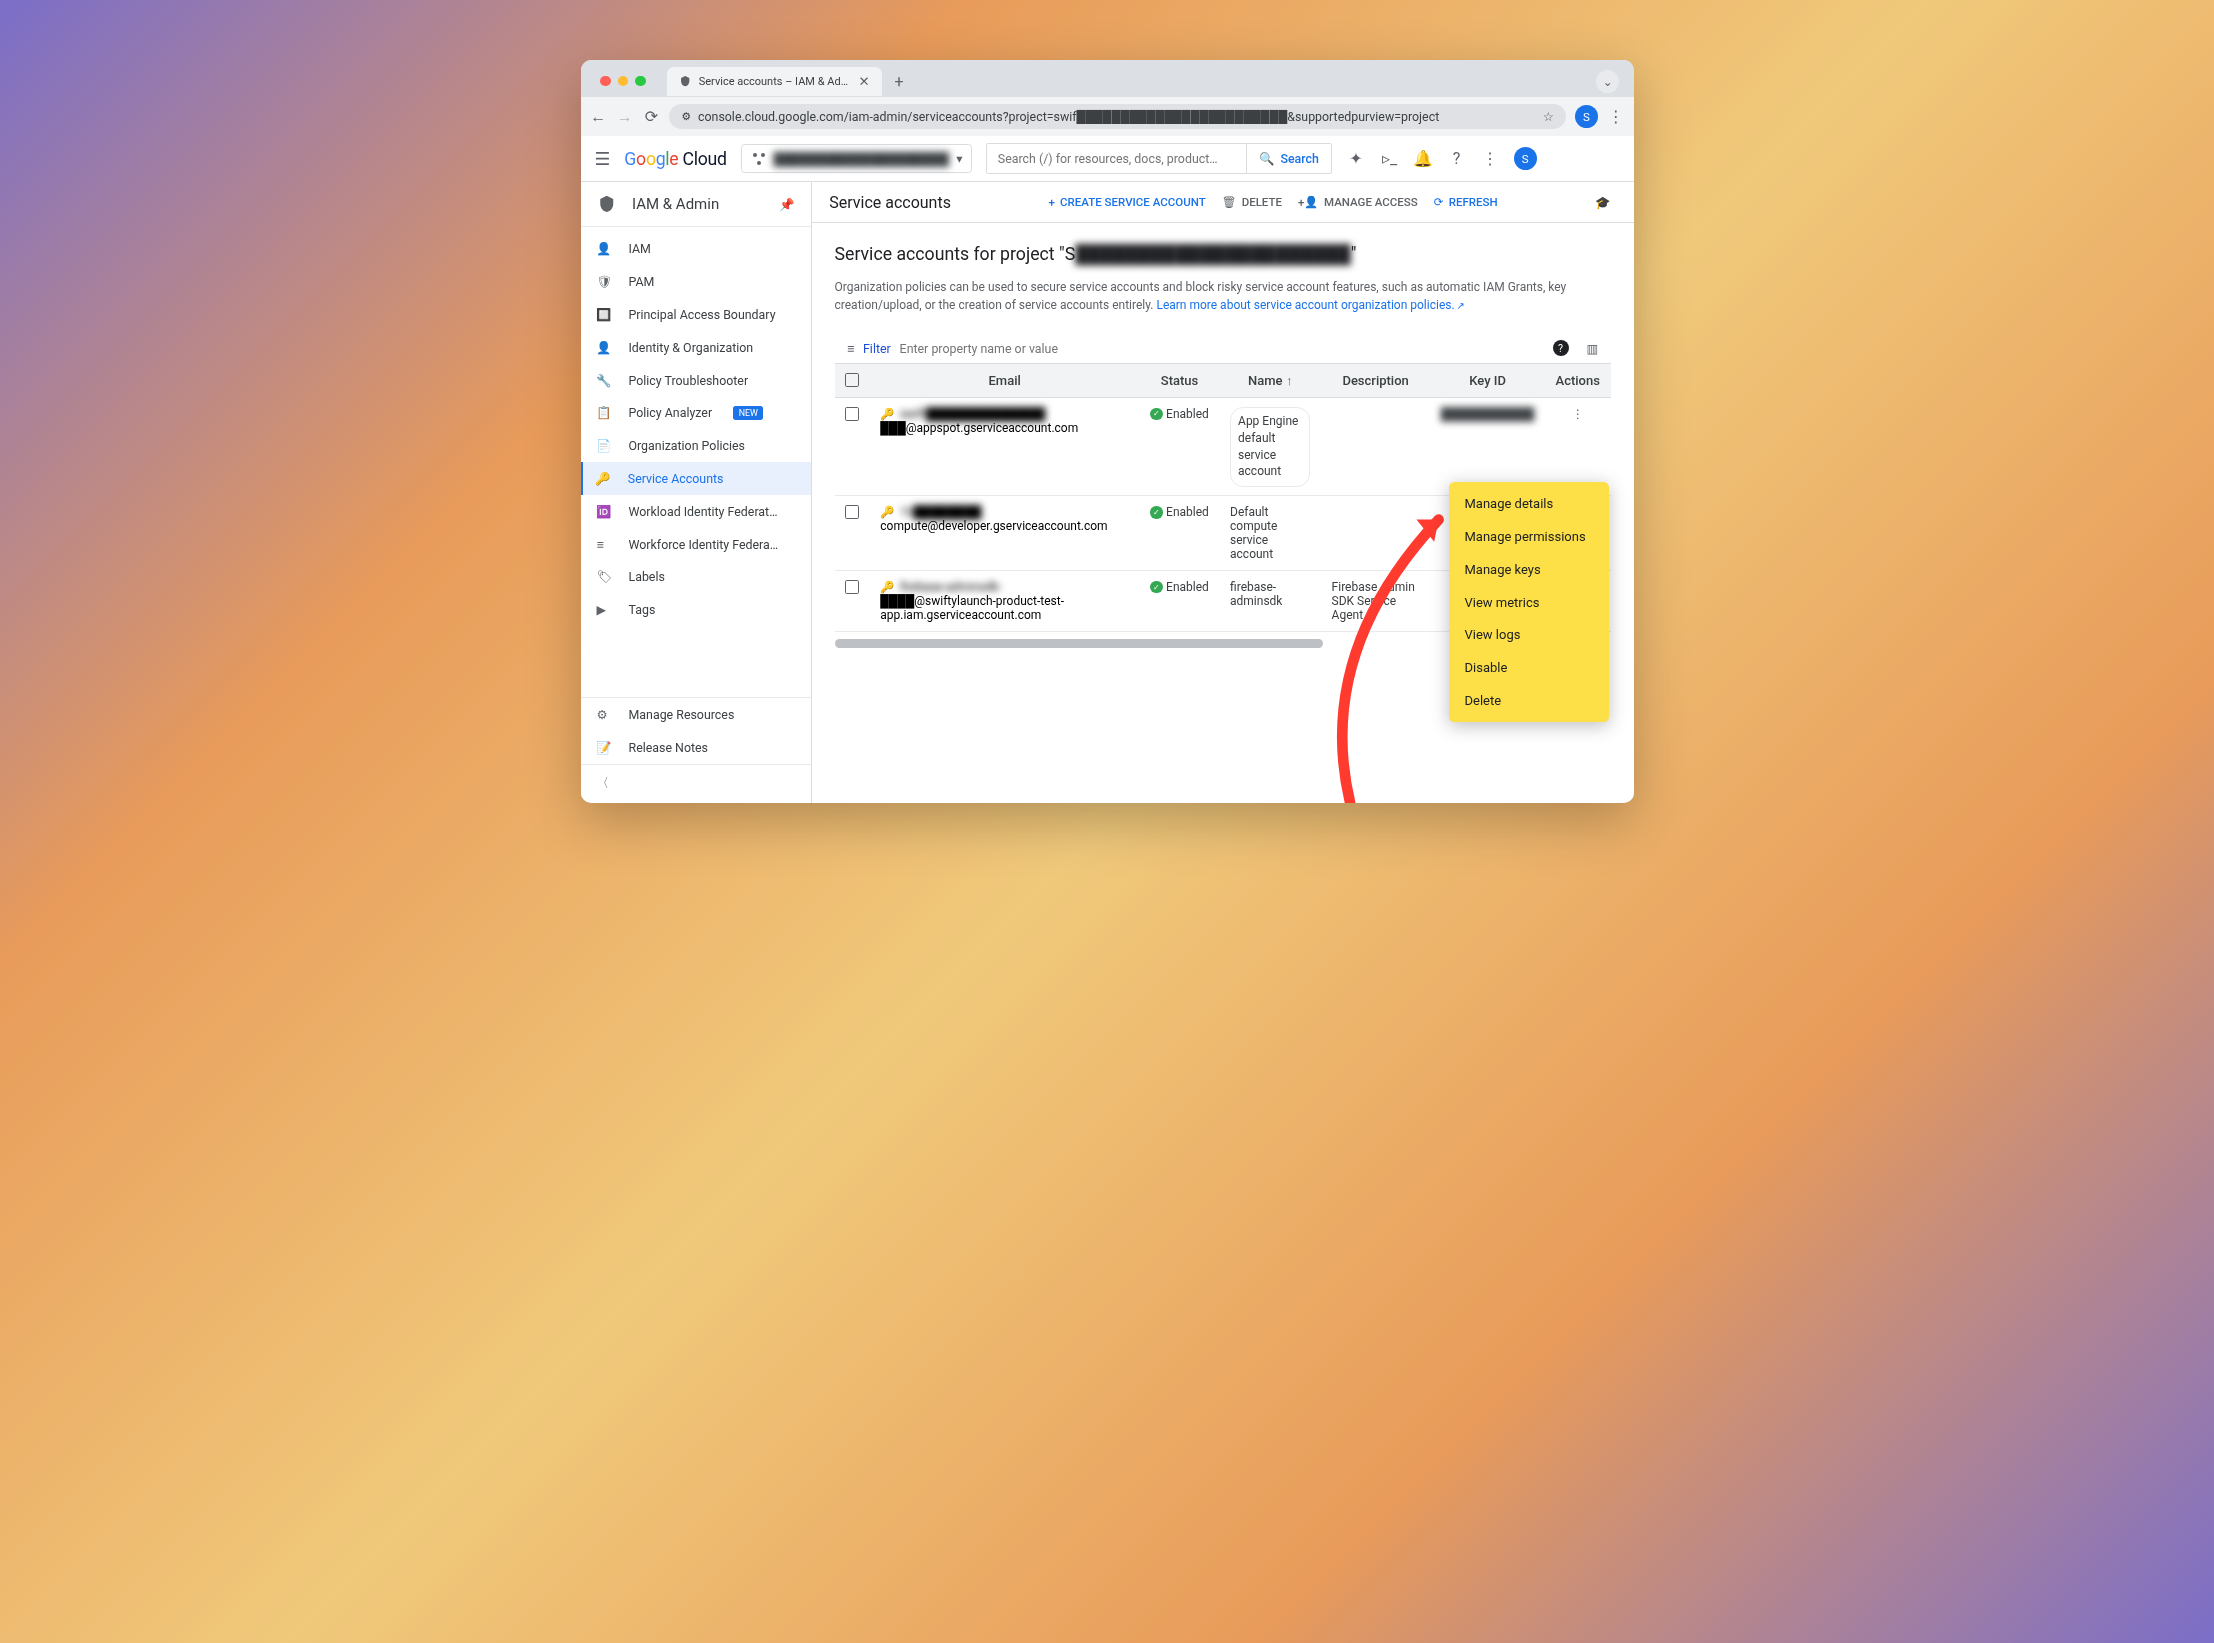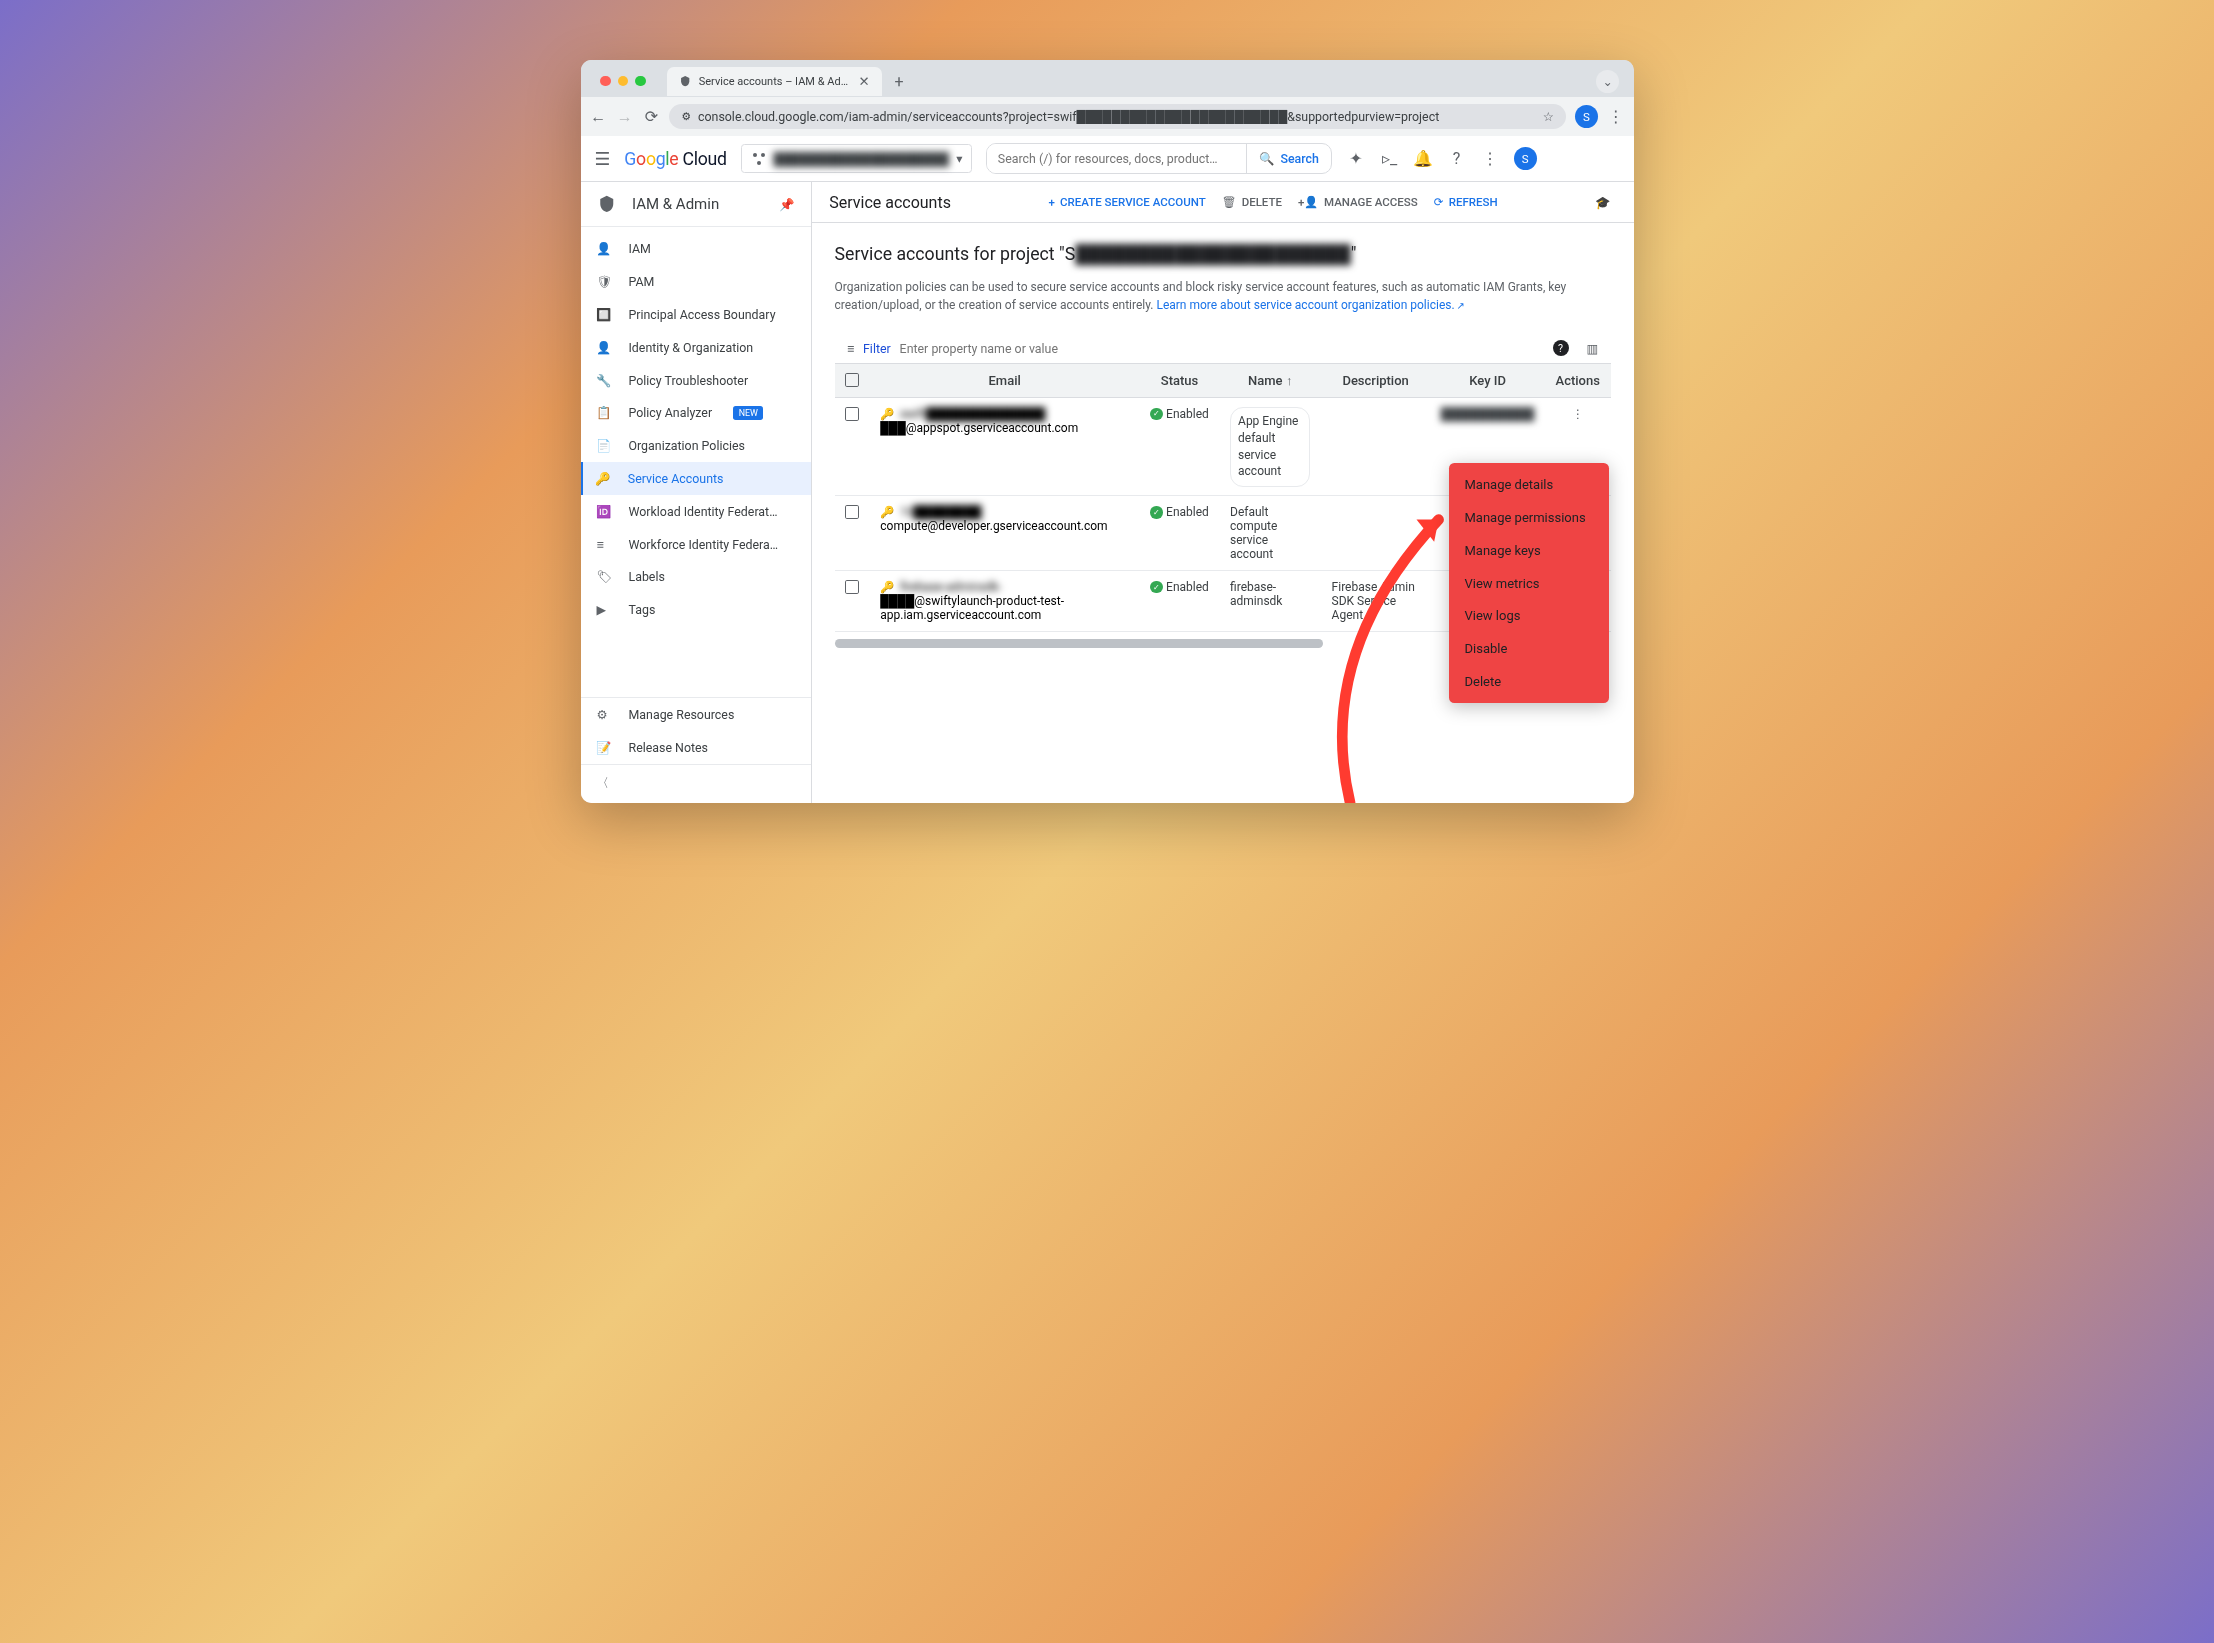--- a/index.html
+++ b/index.html
@@ -20,21 +20,21 @@
 .url-star{color:#5f6368}
 .avatar{width:23px;height:23px;border-radius:50%;background:#1a73e8;color:#fff;display:flex;align-items:center;justify-content:center;font-size:11.5px}
 .app{background:#fff;display:flex;flex-direction:column}
 .header{display:flex;align-items:center;padding:8.9px 14px;gap:14px;border-bottom:0.9px solid #dadce0;height:46px}
 .burger{color:#5f6368;font-size:17.7px;cursor:pointer}
 .logo{font-size:17.7px;letter-spacing:-0.3px}
 .logo .g1{color:#4285f4}.logo .g2{color:#ea4335}.logo .g3{color:#fbbc05}.logo .g4{color:#4285f4}.logo .g5{color:#34a853}.logo .g6{color:#ea4335}.logo .c{color:#0f172a;font-weight:400}
 .proj{border:0.9px solid #dadce0;border-radius:3.5px;padding:5.3px 8.9px;display:flex;align-items:center;gap:7px;min-width:231px;color:#3c4043;font-size:12.4px}
 .proj-ic{width:16px;height:16px}
 .blur{filter:blur(3.5px);user-select:none}
-.search-wrap{flex:1;display:flex;align-items:flex-end;border:0.9px solid #dadce0;border-radius:10px;overflow:hidden;max-width:346px}
+.search-wrap{flex:1;display:flex;align-items:flex-end;border:0.9px solid #dadce0;border-radius:2px;overflow:hidden;max-width:346px}
 .search-wrap input{border:none;padding:7px 10.6px;flex:1;font-size:12.4px;outline:none}
 .search-btn{display:flex;align-items:center;gap:5.3px;padding:7px 12.4px;color:#1a73e8;border-left:0.9px solid #dadce0;font-weight:500}
 .hdr-ic{color:#5f6368;width:19.5px;text-align:center;font-size:16px;cursor:pointer}
 .content{display:flex;min-height:621px}
 .side{width:231px;border-right:0.9px solid #dadce0;display:flex;flex-direction:column}
 .side-head{display:flex;align-items:center;padding:12.4px 16px;gap:16px;border-bottom:0.9px solid #e8eaed}
 .side-head svg{width:19.5px;height:19.5px;fill:#5f6368}
 .side-title{font-size:15px;color:#3c4043;flex:1}
 .pin{color:#1a73e8}
 .side-items{flex:1;overflow:auto;padding-top:5.3px}
@@ -65,21 +65,21 @@
 th{text-align:center;padding:8.9px 10.6px;font-size:13px;font-weight:500;color:#3c4043;border-bottom:0.9px solid #dadce0}
 td{padding:8.9px 10.6px;font-size:12px;color:#3c4043;border-bottom:0.9px solid #e8eaed;vertical-align:top}
 .chk{width:14px;height:14px;border:1.8px solid #5f6368;border-radius:1.8px}
 .email-link{color:#000000;text-decoration:none}
 .aref{color:#5f6368;margin-right:5.3px;font-size:11.5px}
 .enabled{color:#3c4043;display:flex;align-items:center;gap:3.5px}
 .enabled::before{content:"✓";background:#34a853;color:#fff;border-radius:50%;width:12.4px;height:12.4px;display:inline-flex;align-items:center;justify-content:center;font-size:8px}
 .sort{color:#5f6368;margin-left:3.5px}
 .kebab{color:#5f6368;cursor:pointer;text-align:center}
 .name-cell{background:#fff;border:0.9px solid #e8eaed;border-radius:13px;padding:5.3px 7px;max-width:80px;line-height:1.4}
-.menu{position:absolute;background:#ef4444;border-radius:5.3px;box-shadow:0 3.5px 17.7px rgba(0,0,0,.25);padding:5.3px 0;right:25px;top:281px;min-width:160px;z-index:10}
+.menu{position:absolute;background:#fde047;border-radius:5.3px;box-shadow:0 3.5px 17.7px rgba(0,0,0,.25);padding:5.3px 0;right:25px;top:300px;min-width:160px;z-index:10}
 .menu-item{padding:8.9px 16px;font-size:13px;color:#202124;cursor:pointer}
 .scrollthumb{height:8.9px;background:#bdc1c6;border-radius:4.4px;width:488px;margin-top:7px}
 .arrow{position:absolute;pointer-events:none;z-index:9}
 .grad{color:#1a73e8;margin-left:auto;padding-right:5.3px}
 </style>
 </head>
 <body>
 
 <div class="browser">
   <div class="tabbar">

